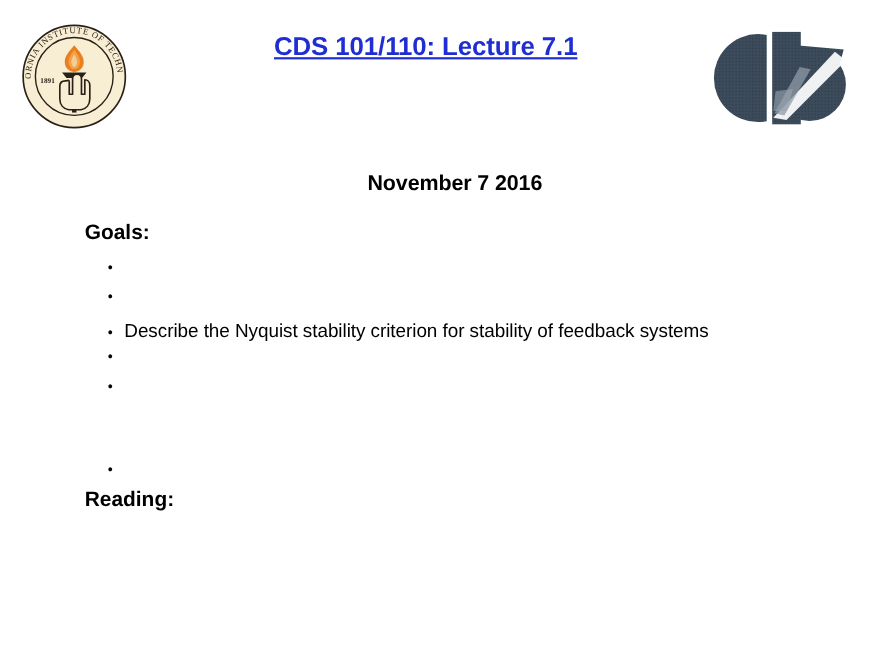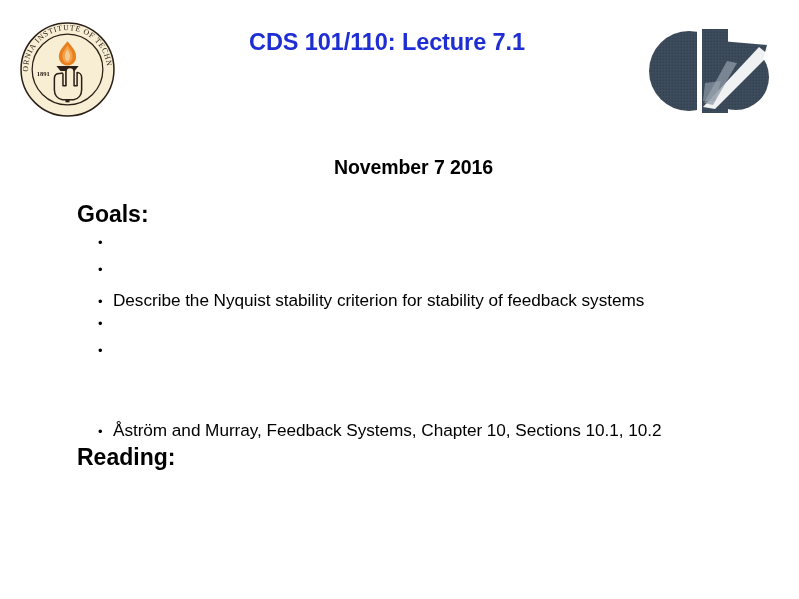--- a/index.html
+++ b/index.html
@@ -44,41 +44,42 @@
     width: 508px;
     text-align: center;
     color: #1f2ed2;
     font-weight: bold;
     font-size: 23.5px;
     line-height: 30px;
     letter-spacing: -0.1px;
   }
   #title-block .tline {
     white-space: nowrap;
+    text-decoration: underline;
   }
 
   
   #date-line {
     position: absolute;
     left: 0px;
     top: 156px;
     width: 799px;
     text-align: center;
     font-weight: bold;
     font-size: 19.5px;
     color: #000000;
     letter-spacing: -0.1px;
     padding-left: 14px;
   }
 
   
   .section-head {
     position: absolute;
     font-weight: bold;
-    font-size: 23px;
+    font-size: 19px;
     color: #000000;
     left: 77px;
   }
   #goals-head { top: 201px; }
   #reading-head { top: 396px; margin-top: 48px; }
 
   
   .bullet-list {
     position: absolute;
     left: 98px;
@@ -200,17 +201,16 @@
       <span class="dot">•</span>
     </div>
 
   </div>
 
   <div class="section-head" id="reading-head">Reading:</div>
 
   <div class="bullet-list" id="reading-list">
     <div class="bullet-row">
       <span class="dot">•</span>
-      <span class="btext">Åström and Murray, Feedback Systems, Chapter 10, Sections 10.1, 10.2</span>
     </div>
   </div>
 
 </div>
 
 </body></html>

